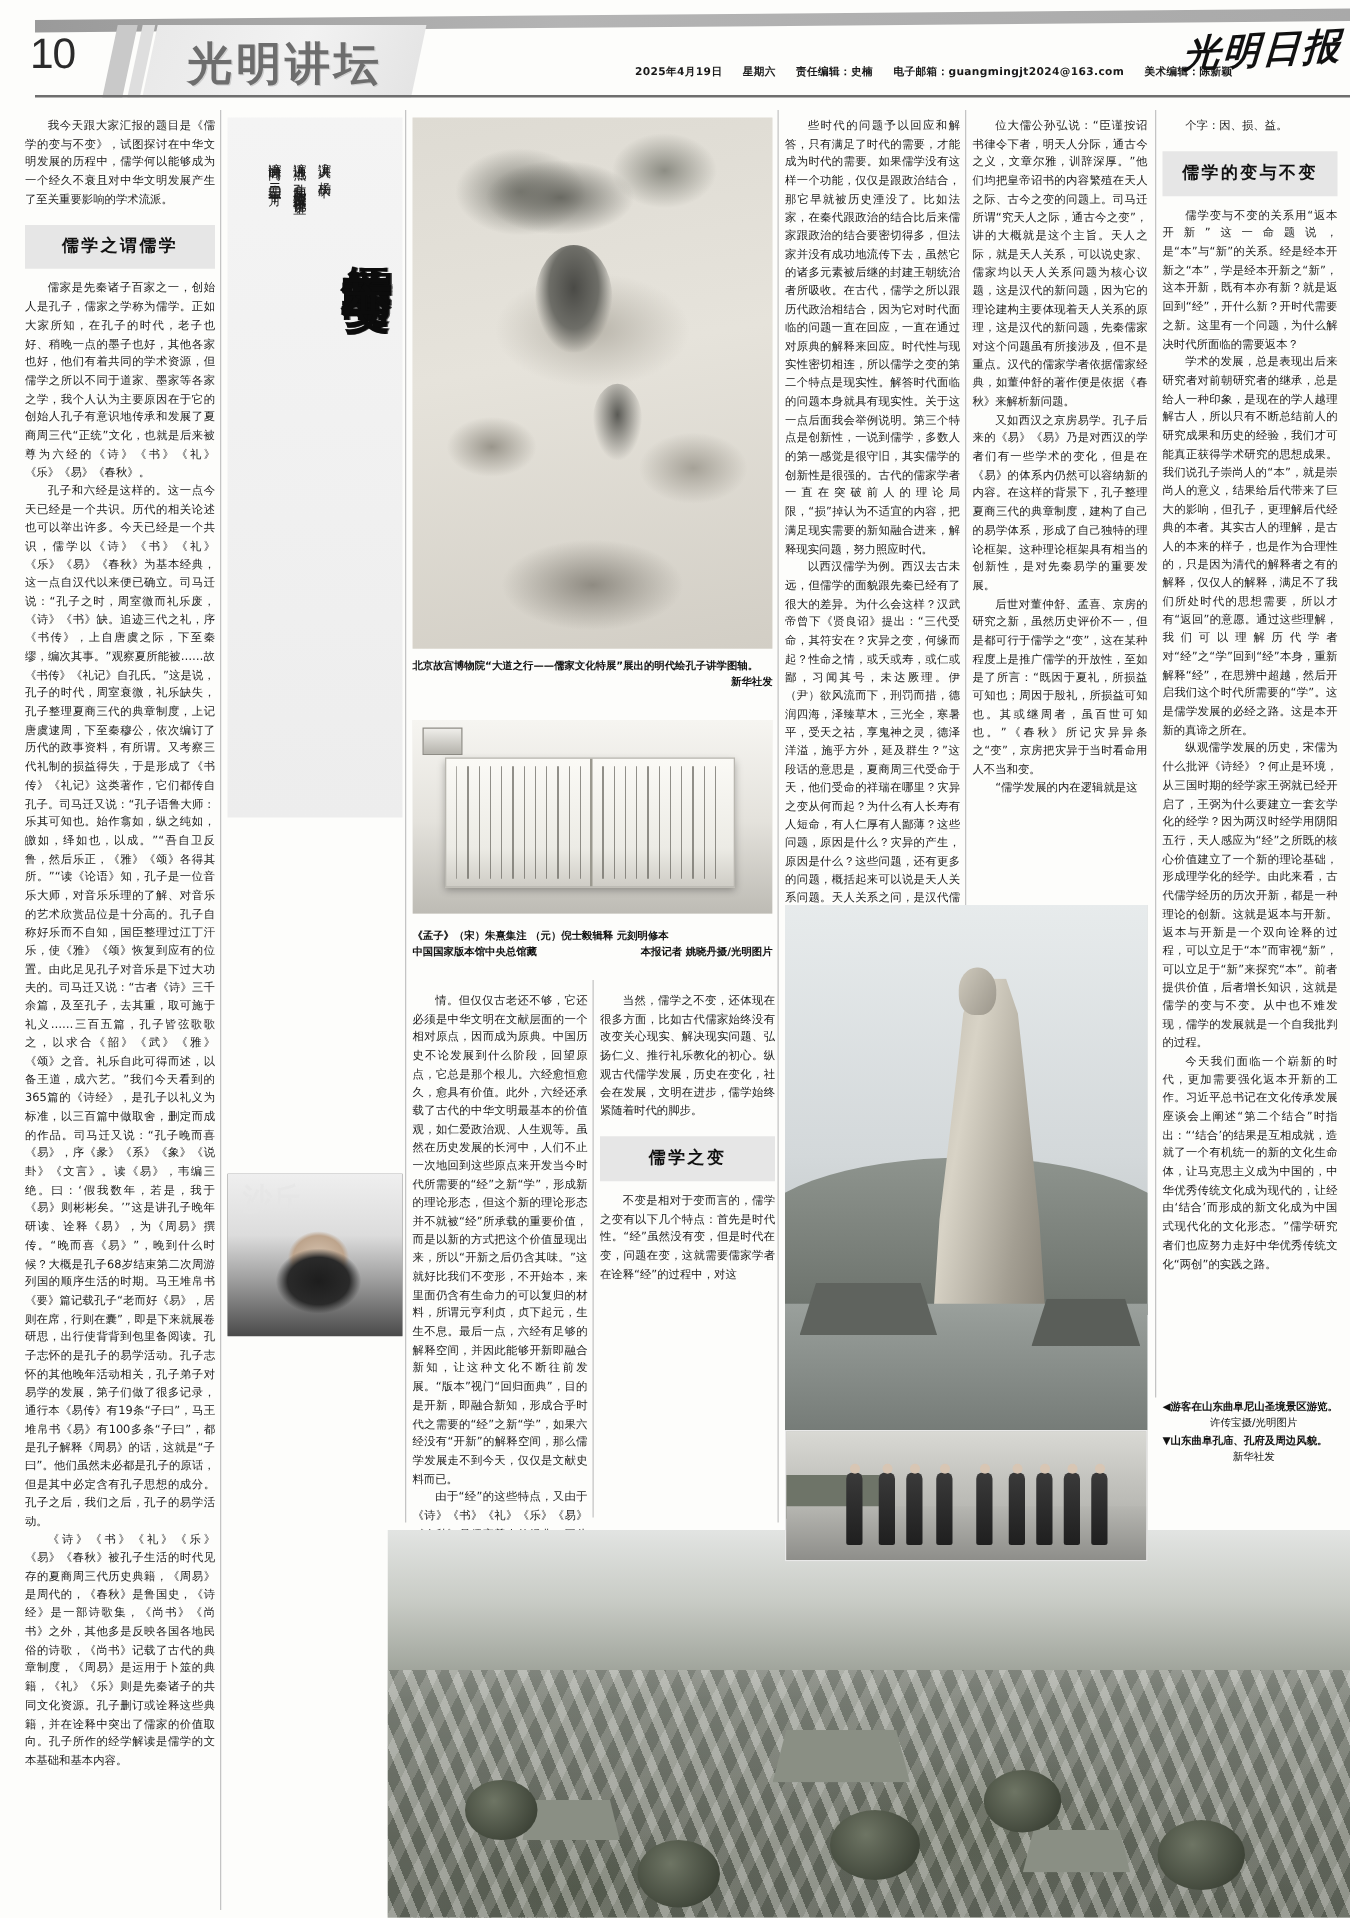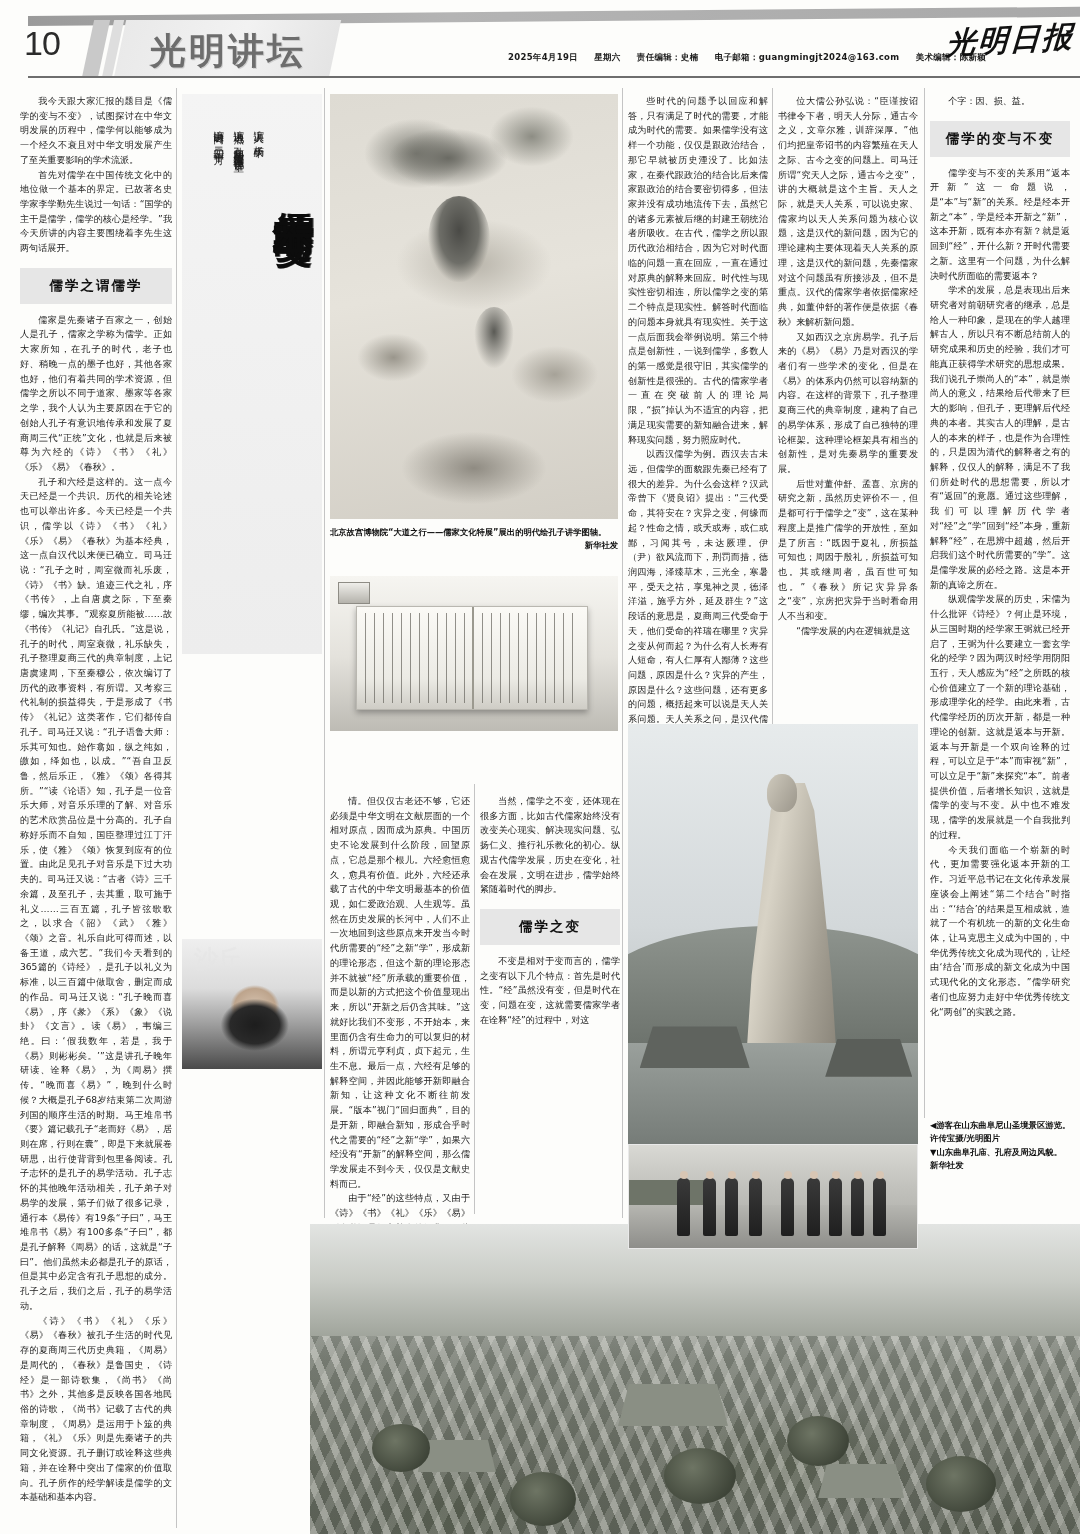--- a/index.html
+++ b/index.html
@@ -239,21 +239,21 @@
   .photo5 .tree { position:absolute; border-radius:50%;
     background:radial-gradient(circle at 40% 35%, #6e7564 0%, #3e4438 75%); }
   .photo5 .hall { position:absolute; background:#8a8f84;
     clip-path:polygon(0% 100%, 10% 0%, 90% 0%, 100% 100%); }
 
   
   #cap3 { position:absolute; left:930px; top:1035px; width:146px; font-size:8.4px;
           line-height:1.6; text-align:justify; font-weight:700; color:#111; }
   #cap4 { position:absolute; left:930px; top:1062px; width:146px; font-size:8.4px;
           line-height:1.6; text-align:justify; font-weight:700; color:#111; }
-  .credit-r { display:block; text-align:left; font-weight:700; }
+  .credit-r { display:block; text-align:center; font-weight:400; }
 
   
   .vrule { position:absolute; width:1px; background:#c4c4c4; }
 </style>
 </head>
 <body>
 
 <div class="masthead">
   <div class="mh-darkband"></div>
   <div class="mh-slash1"></div>
@@ -276,21 +276,20 @@
 
   <div class="vrule" style="left:176px; top:4px; height:1440px;"></div>
   <div class="vrule" style="left:324px; top:4px; height:1130px;"></div>
   <div class="vrule" style="left:474px; top:700px; height:430px;"></div>
   <div class="vrule" style="left:622px; top:4px; height:1130px;"></div>
   <div class="vrule" style="left:772px; top:4px; height:1130px;"></div>
   <div class="vrule" style="left:924px; top:4px; height:1030px;"></div>
 
   <div class="col" id="col1">
     <p>我今天跟大家汇报的题目是《儒学的变与不变》，试图探讨在中华文明发展的历程中，儒学何以能够成为一个经久不衰且对中华文明发展产生了至关重要影响的学术流派。</p>
-    <p>首先对儒学在中国传统文化中的地位做一个基本的界定。已故著名史学家李学勤先生说过一句话：“国学的主干是儒学，儒学的核心是经学。”我今天所讲的内容主要围绕着李先生这两句话展开。</p>
     <div class="sec-head">儒学之谓儒学</div>
     <p>儒家是先秦诸子百家之一，创始人是孔子，儒家之学称为儒学。正如大家所知，在孔子的时代，老子也好、稍晚一点的墨子也好，其他各家也好，他们有着共同的学术资源，但儒学之所以不同于道家、墨家等各家之学，我个人认为主要原因在于它的创始人孔子有意识地传承和发展了夏商周三代“正统”文化，也就是后来被尊为六经的《诗》《书》《礼》《乐》《易》《春秋》。</p>
     <p>孔子和六经是这样的。这一点今天已经是一个共识。历代的相关论述也可以举出许多。今天已经是一个共识，儒学以《诗》《书》《礼》《乐》《易》《春秋》为基本经典，这一点自汉代以来便已确立。司马迁说：“孔子之时，周室微而礼乐废，《诗》《书》缺。追迹三代之礼，序《书传》，上自唐虞之际，下至秦缪，编次其事。”观察夏所能被……故《书传》《礼记》自孔氏。”这是说，孔子的时代，周室衰微，礼乐缺失，孔子整理夏商三代的典章制度，上记唐虞逮周，下至秦穆公，依次编订了历代的政事资料，有所谓。又考察三代礼制的损益得失，于是形成了《书传》《礼记》这类著作，它们都传自孔子。司马迁又说：“孔子语鲁大师：乐其可知也。始作翕如，纵之纯如，皦如，绎如也，以成。”“吾自卫反鲁，然后乐正，《雅》《颂》各得其所。”“读《论语》知，孔子是一位音乐大师，对音乐乐理的了解、对音乐的艺术欣赏品位是十分高的。孔子自称好乐而不自知，国臣整理过江丁汗乐，使《雅》《颂》恢复到应有的位置。由此足见孔子对音乐是下过大功夫的。司马迁又说：“古者《诗》三千余篇，及至孔子，去其重，取可施于礼义……三百五篇，孔子皆弦歌歌之，以求合《韶》《武》《雅》《颂》之音。礼乐自此可得而述，以备王道，成六艺。”我们今天看到的365篇的《诗经》，是孔子以礼义为标准，以三百篇中做取舍，删定而成的作品。司马迁又说：“孔子晚而喜《易》，序《彖》《系》《象》《说卦》《文言》。读《易》，韦编三绝。曰：‘假我数年，若是，我于《易》则彬彬矣。’”这是讲孔子晚年研读、诠释《易》，为《周易》撰传。“晚而喜《易》”，晚到什么时候？大概是孔子68岁结束第二次周游列国的顺序生活的时期。马王堆帛书《要》篇记载孔子“老而好《易》，居则在席，行则在囊”，即是下来就展卷研思，出行使背背到包里备阅读。孔子志怀的是孔子的易学活动。孔子志怀的其他晚年活动相关，孔子弟子对易学的发展，第子们做了很多记录，通行本《易传》有19条“子曰”，马王堆帛书《易》有100多条“子曰”，都是孔子解释《周易》的话，这就是“子曰”。他们虽然未必都是孔子的原话，但是其中必定含有孔子思想的成分。孔子之后，我们之后，孔子的易学活动。</p>
     <p>《诗》《书》《礼》《乐》《易》《春秋》被孔子生活的时代见存的夏商周三代历史典籍，《周易》是周代的，《春秋》是鲁国史，《诗经》是一部诗歌集，《尚书》《尚书》之外，其他多是反映各国各地民俗的诗歌，《尚书》记载了古代的典章制度，《周易》是运用于卜筮的典籍，《礼》《乐》则是先秦诸子的共同文化资源。孔子删订或诠释这些典籍，并在诠释中突出了儒家的价值取向。孔子所作的经学解读是儒学的文本基础和基本内容。</p>
 
   </div>
 
   <div class="titleblock">
     <div class="v-title">儒学的变与不变</div>
     <div class="v-meta">
@@ -314,20 +313,27 @@
   <div class="cap" id="cap1">
     <span>北京故宫博物院“大道之行——儒家文化特展”展出的明代绘孔子讲学图轴。</span>
     <span class="credit">新华社发</span>
   </div>
 
   <div class="photo2">
     <div class="desk"></div>
     <div class="obj"></div>
     <div class="book">
       <div class="lines"></div>
+    </div>
+  </div>
+  <div class="cap" id="cap2">
+    <div>《孟子》（宋）朱熹集注 （元）倪士毅辑释 元刻明修本</div>
+    <div>
+      <span>中国国家版本馆中央总馆藏</span>
+      <span class="credit">本报记者 姚晓丹摄/光明图片</span>
     </div>
   </div>
 
   <div class="col" id="col2">
     <p>情。但仅仅古老还不够，它还必须是中华文明在文献层面的一个相对原点，因而成为原典。中国历史不论发展到什么阶段，回望原点，它总是那个根儿。六经愈恒愈久，愈具有价值。此外，六经还承载了古代的中华文明最基本的价值观，如仁爱政治观、人生观等。虽然在历史发展的长河中，人们不止一次地回到这些原点来开发当今时代所需要的“经”之新“学”，形成新的理论形态，但这个新的理论形态并不就被“经”所承载的重要价值，而是以新的方式把这个价值显现出来，所以“开新之后仍含其味。”这就好比我们不变形，不开始本，来里面仍含有生命力的可以复归的材料，所谓元亨利贞，贞下起元，生生不息。最后一点，六经有足够的解释空间，并因此能够开新即融合新知，让这种文化不断往前发展。“版本”视门“回归面典”，目的是开新，即融合新知，形成合乎时代之需要的“经”之新“学”，如果六经没有“开新”的解释空间，那么儒学发展走不到今天，仅仅是文献史料而已。</p>
     <p>由于“经”的这些特点，又由于《诗》《书》《礼》《乐》《易》《春秋》是儒家尊奉的经典，因此它们就构成了儒学发展中始终不变的“本”。孔子有一句著名的话：“述而不作，信而好古，窃比于我老彭。”有人认为是谦虚，我个人觉得是关乎儒学的重要创作观。创造性指向创新，是诠释与创作。“述”是承接传统，“作”是创作，孔子说自己“述而不作”，强调的是自己对于传统的传承而非创造。孔子“述而不作”并非孔子不能创作，而是强调对传统的尊重。孔子的“述”是以“作”为目的的述，是寓作于述。孔子说“温故而知新”，知新是“作”的表现。经典本身是常道，常道无新旧，新旧是就人的理解而言，是人的理解使常道永葆青春活力。</p>
     <p>说到这里，大家可能已经发现我是把“经”和“学”分开来看的，什么是“经”，学“学”有什么区别，它需要一定的解释。在此我只想强调三点：其一，“经”是至某一文明中足够古老，并且足以能够成为某一文化“本”的经典；其二，“经”承载着某一文明的核心价值，并因此开启了基于“本”的“仍含其味”本质，第三，“经”有足够的解释空间，并因此能够开新即融合新知。</p>
 
   </div>
 

